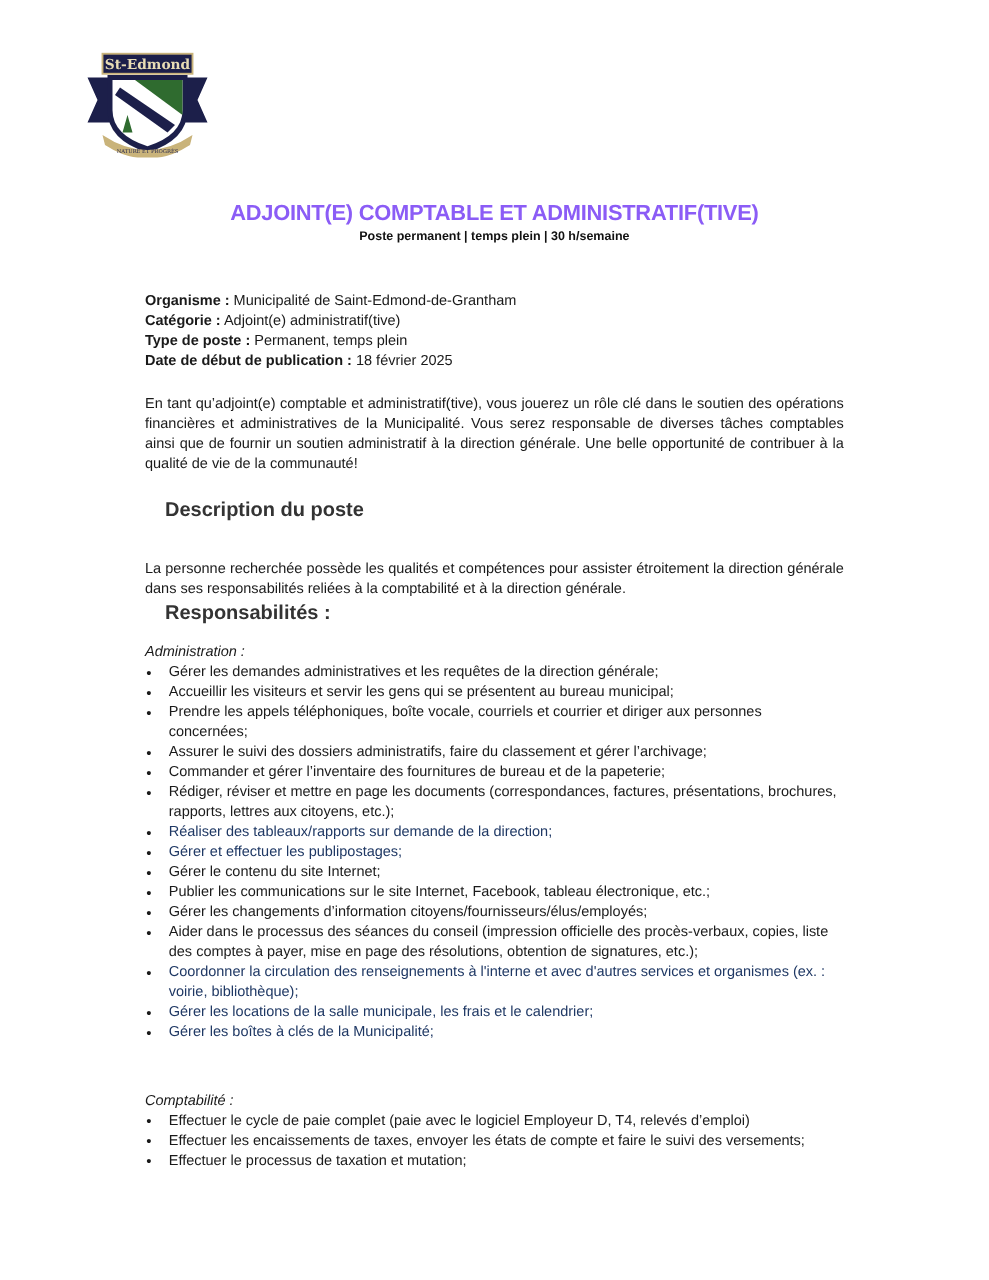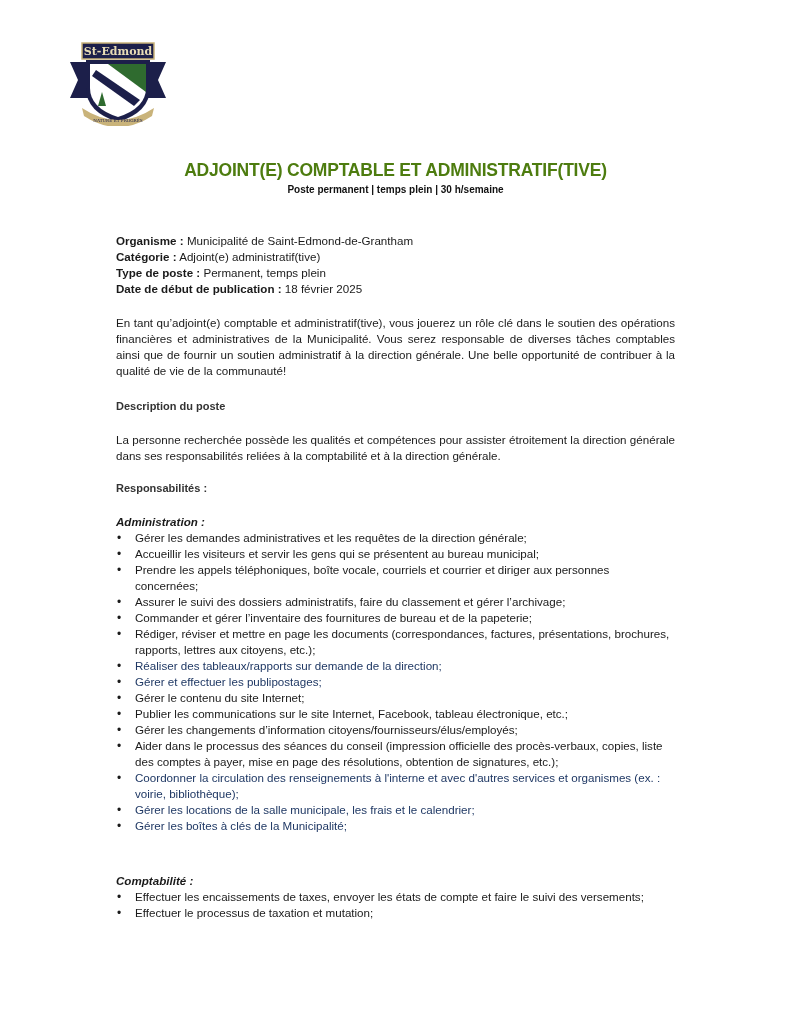--- a/index.html
+++ b/index.html
@@ -1,29 +1,29 @@
 <!DOCTYPE html>
 <html><head>
 <meta charset="utf-8">
 <style>
   html, body { margin: 0; padding: 0; background: #ffffff; }
   body { width: 791px; height: 1024px; position: relative; overflow: hidden;
          font-family: "Liberation Sans", "DejaVu Sans", sans-serif; color: #1a1a1a; }
   .logo { position: absolute; left: 68px; top: 40px; width: 100px; height: 86px; }
   .title { position: absolute; left: 0; right: 0; top: 160px; text-align: center;
-           font-size: 17.5px; font-weight: bold; letter-spacing: -0.2px; color: #4d7c0f; }
+           font-size: 17.5px; font-weight: bold; letter-spacing: -0.2px; color: #8b5cf6; }
   .subtitle { position: absolute; left: 0; right: 0; top: 184px; text-align: center;
               font-size: 10px; font-weight: bold; color: #111; }
   .content { position: absolute; left: 116px; width: 559px; font-size: 11.6px; line-height: 16px; }
   .meta { top: 233px; }
   .meta b { font-weight: bold; }
   .intro { top: 315px; text-align: justify; }
-  .h2 { position: absolute; left: 116px; font-size: 11px; font-weight: bold; color: #333; }
-  .desc { top: 432px; text-align: justify; }
-  .sub { font-style: italic; font-weight: bold; font-size: 11.6px; margin: 0; }
+  .h2 { position: absolute; left: 132px; font-size: 16px; font-weight: bold; color: #333; }
+  .desc { top: 447px; text-align: justify; }
+  .sub { font-style: italic; font-weight: normal; font-size: 11.6px; margin: 0; }
   ul { list-style: none; margin: 0; padding: 0; }
   li { position: relative; padding-left: 19px; }
   li::before { content: "\2022"; position: absolute; left: 1px; top: 0; font-size: 12px; }
   li.blue { color: #1f3864; }
   li.blue::before { color: #1a1a1a; }
   .admin { top: 514px; }
   .compta { top: 873px; }
 </style>
 </head>
 <body>
@@ -78,16 +78,17 @@
     <li>Aider dans le processus des séances du conseil (impression officielle des procès-verbaux, copies, liste des comptes à payer, mise en page des résolutions, obtention de signatures, etc.);</li>
     <li class="blue">Coordonner la circulation des renseignements à l'interne et avec d'autres services et organismes (ex. : voirie, bibliothèque);</li>
     <li class="blue">Gérer les locations de la salle municipale, les frais et le calendrier;</li>
     <li class="blue">Gérer les boîtes à clés de la Municipalité;</li>
   </ul>
 </div>
 
 <div class="content compta">
   <p class="sub">Comptabilité :</p>
   <ul>
+    <li>Effectuer le cycle de paie complet (paie avec le logiciel Employeur D, T4, relevés d’emploi)</li>
     <li>Effectuer les encaissements de taxes, envoyer les états de compte et faire le suivi des versements;</li>
     <li>Effectuer le processus de taxation et mutation;</li>
   </ul>
 </div>
 
 </body></html>

